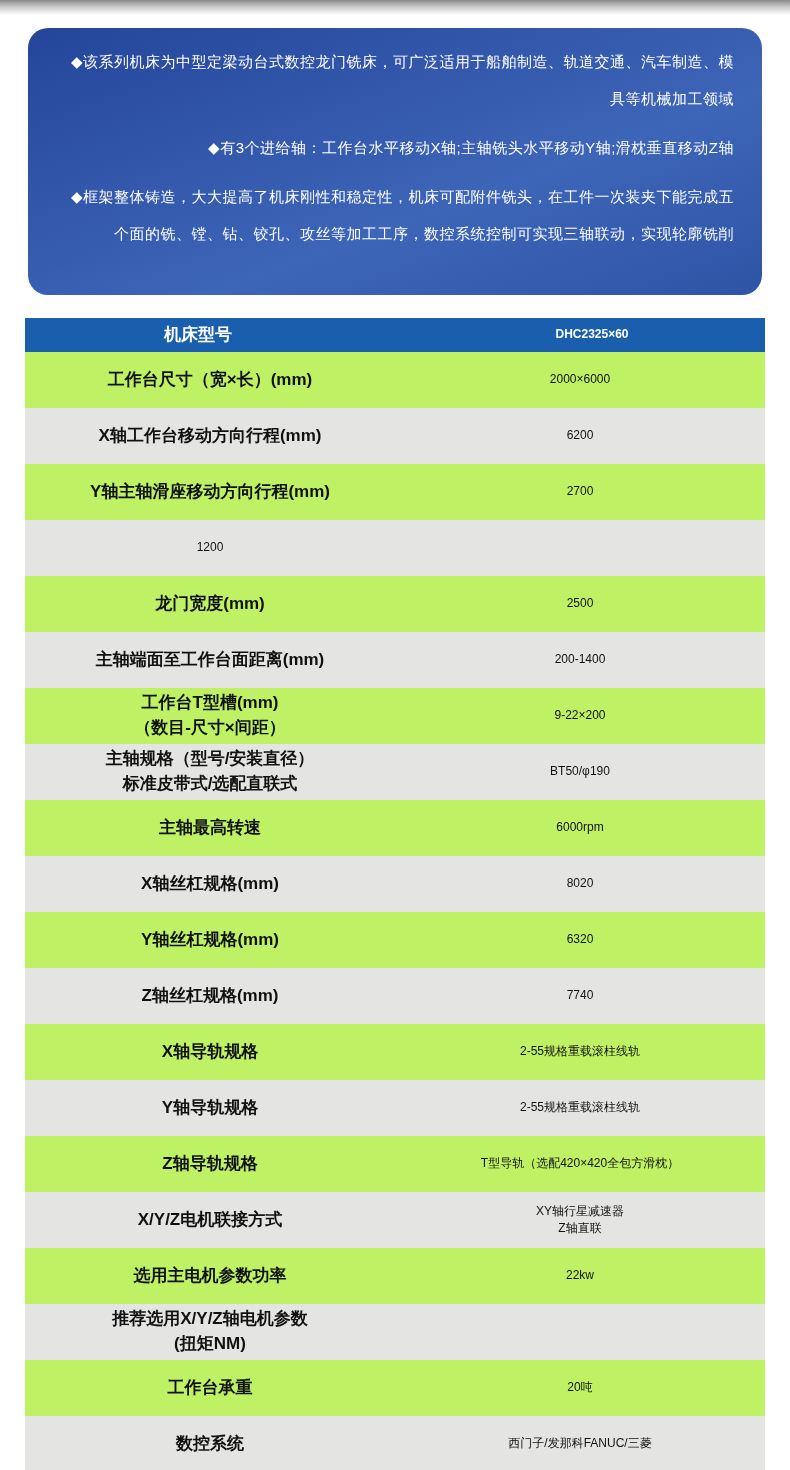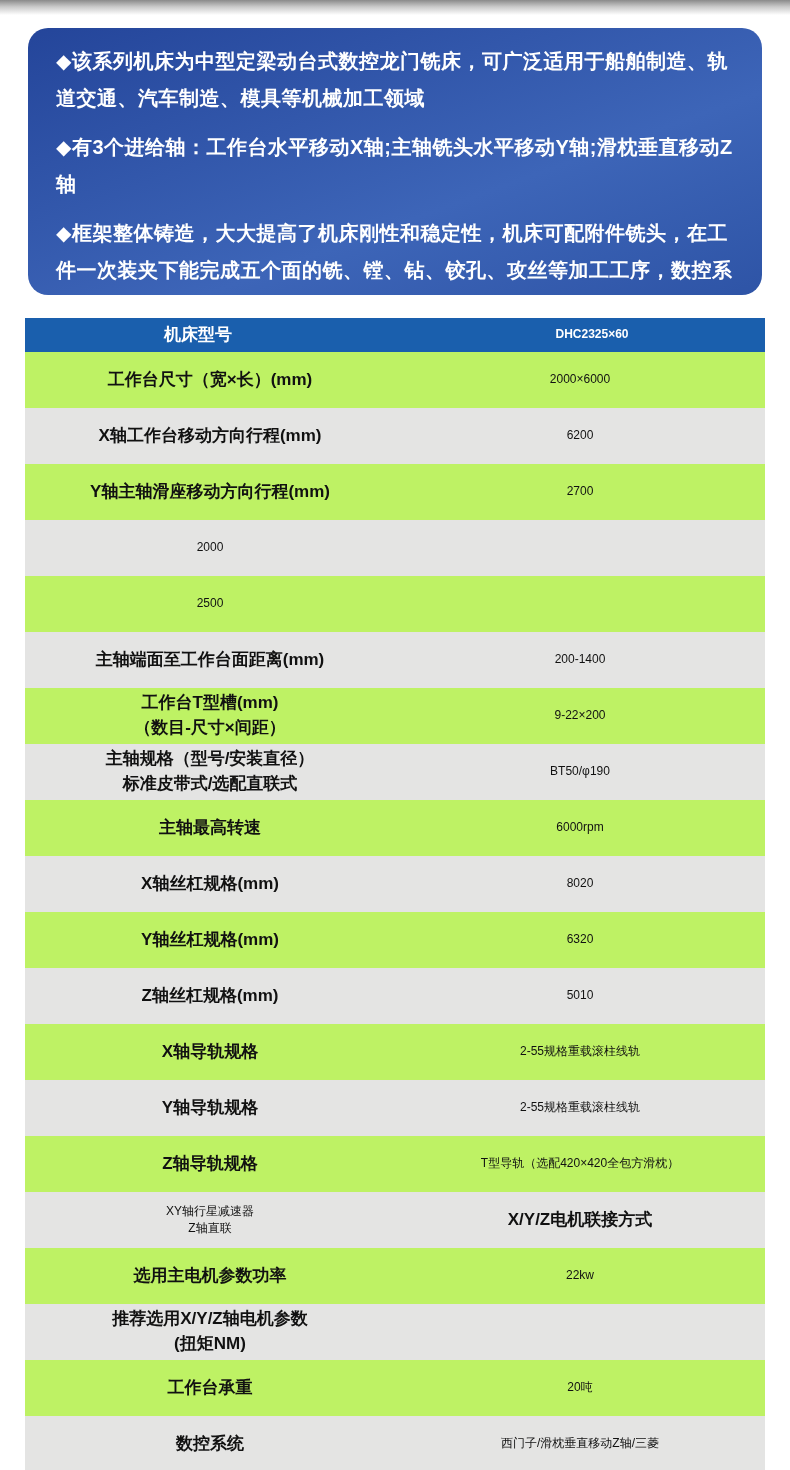--- a/index.html
+++ b/index.html
@@ -25,24 +25,25 @@
     margin: 13px 28px 0 28px;
     height: 267px;
     border-radius: 20px;
     background: linear-gradient(160deg, #24459a 0%, #3d65b8 62%, #2e54a6 100%);
     color: #ffffff;
     padding: 15px 28px 12px 28px;
     overflow: hidden;
   }
   .intro-box p {
     margin: 0 0 12px 0;
-    font-size: 20px;
+    font-size: 15px;
     line-height: 37px;
-    font-weight: bold;
+    font-weight: normal;
     letter-spacing: 0.5px;
+    text-align: right;
   }
   .intro-box p:last-child { margin-bottom: 0; }
   .bullet-icon { display: inline; }
 
   
   .spec-table {
     margin: 23px 25px 0 25px;
     width: 740px;
   }
   .thead {
@@ -116,24 +117,27 @@
     <div class="row">
       <div class="cell label-cell">
           <span class="ln">Y轴主轴滑座移动方向行程(mm)</span>
         </div>
       <div class="cell value-cell">
           <span class="ln">2700</span>
         </div>
     </div>
     <div class="row">
       <div class="cell value-cell">
-          <span class="ln">2000</span>
-        </div>
-    </div>
-    <div class="row">
+          <span class="ln">1200</span>
+        </div>
+    </div>
+    <div class="row">
+      <div class="cell label-cell">
+          <span class="ln">龙门宽度(mm)</span>
+        </div>
       <div class="cell value-cell">
           <span class="ln">2500</span>
         </div>
     </div>
     <div class="row">
       <div class="cell label-cell">
           <span class="ln">主轴端面至工作台面距离(mm)</span>
         </div>
       <div class="cell value-cell">
           <span class="ln">200-1400</span>
@@ -179,21 +183,21 @@
         </div>
       <div class="cell value-cell">
           <span class="ln">6320</span>
         </div>
     </div>
     <div class="row">
       <div class="cell label-cell">
           <span class="ln">Z轴丝杠规格(mm)</span>
         </div>
       <div class="cell value-cell">
-          <span class="ln">5010</span>
+          <span class="ln">7740</span>
         </div>
     </div>
     <div class="row">
       <div class="cell label-cell">
           <span class="ln">X轴导轨规格</span>
         </div>
       <div class="cell value-cell">
           <span class="ln">2-55规格重载滚柱线轨</span>
         </div>
     </div>
@@ -207,27 +211,27 @@
     </div>
     <div class="row">
       <div class="cell label-cell">
           <span class="ln">Z轴导轨规格</span>
         </div>
       <div class="cell value-cell">
           <span class="ln">T型导轨（选配420×420全包方滑枕）</span>
         </div>
     </div>
     <div class="row">
+      <div class="cell label-cell">
+          <span class="ln">X/Y/Z电机联接方式</span>
+        </div>
       <div class="cell value-cell">
           <span class="ln">XY轴行星减速器</span>
           <span class="ln">Z轴直联</span>
         </div>
-      <div class="cell label-cell">
-          <span class="ln">X/Y/Z电机联接方式</span>
-        </div>
     </div>
     <div class="row">
       <div class="cell label-cell">
           <span class="ln">选用主电机参数功率</span>
         </div>
       <div class="cell value-cell">
           <span class="ln">22kw</span>
         </div>
     </div>
     <div class="row">
@@ -242,17 +246,17 @@
         </div>
       <div class="cell value-cell">
           <span class="ln">20吨</span>
         </div>
     </div>
     <div class="row">
       <div class="cell label-cell">
           <span class="ln">数控系统</span>
         </div>
       <div class="cell value-cell">
-          <span class="ln">西门子/滑枕垂直移动Z轴/三菱</span>
+          <span class="ln">西门子/发那科FANUC/三菱</span>
         </div>
     </div>
   </div>
 </section>
 
 </body></html>

